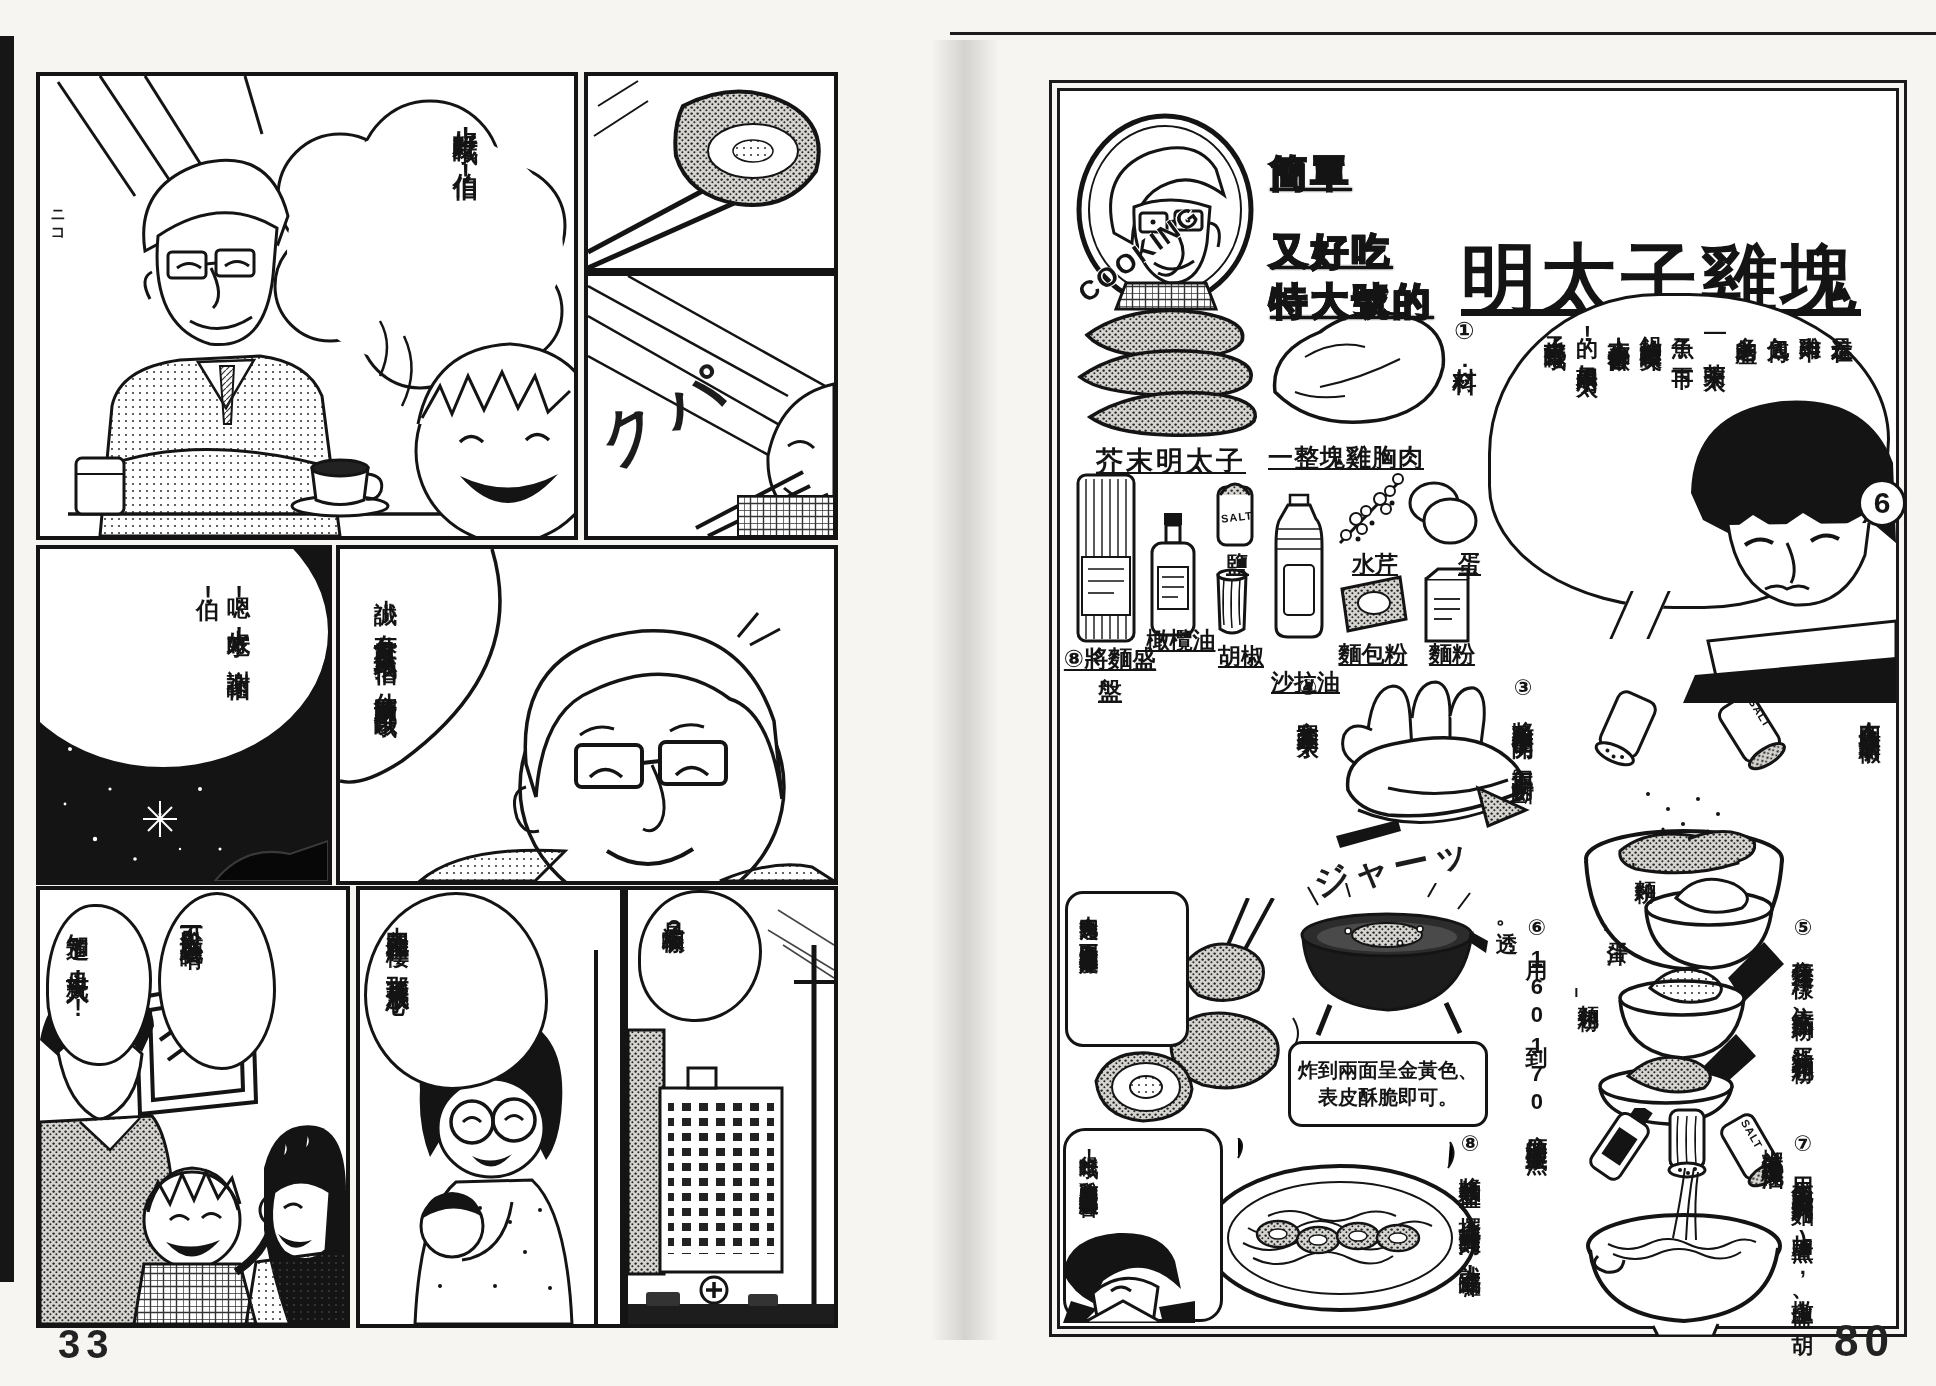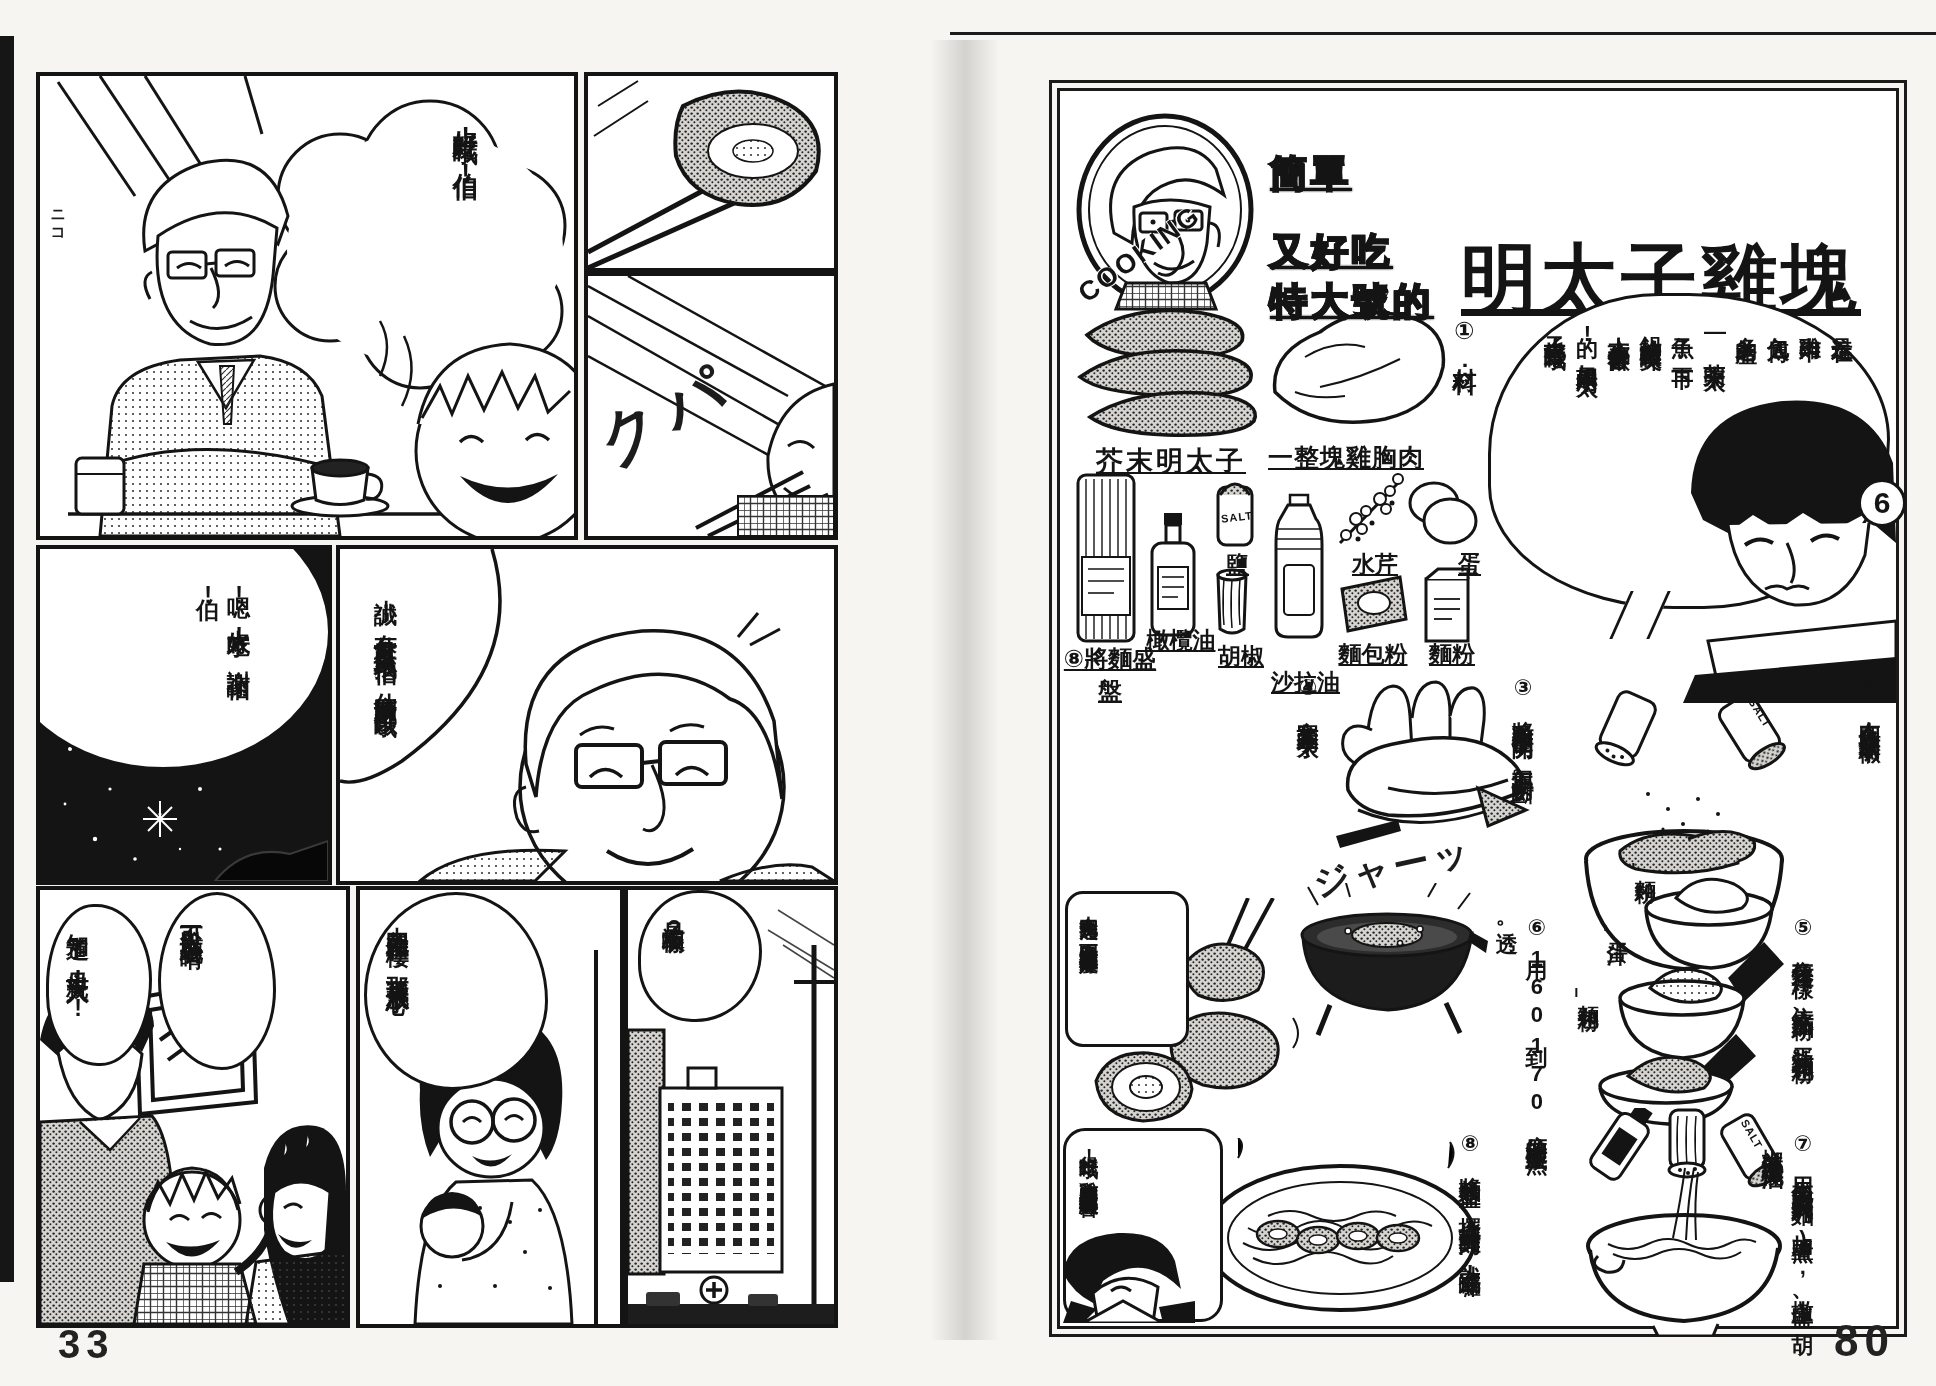--- a/index.html
+++ b/index.html
@@ -587,20 +587,23 @@
   </div>
   <div class="bub" style="left:5px;top:800px;width:118px;height:150px;border-radius:18px;"></div>
   <div class="btxt v" style="left:16px;top:810px;height:132px;font-size:19px;letter-spacing:1px;line-height:1.3;">肉完全熟透,而明太子還有點生的程度最好!</div>
   <div class="art" style="left:28px;top:950px;width:112px;height:88px;">
     <svg viewBox="0 0 112 88">
       <path d="M8,40 Q20,10 60,12 Q100,16 104,48 Q100,78 55,80 Q12,76 8,40Z" fill="url(#p-dense)" stroke="#141414" stroke-width="3"></path>
       <ellipse cx="58" cy="46" rx="34" ry="24" fill="#fff" stroke="#141414" stroke-width="2"></ellipse>
       <ellipse cx="58" cy="46" rx="16" ry="11" fill="url(#p-dots)" stroke="#141414" stroke-width="2"></ellipse>
     </svg>
   </div>
+  <div class="notebox" style="left:228px;top:950px;width:186px;height:72px;font-size:20px;line-height:1.35;padding:4px;">
+    <span>炸到兩面呈金黃色、表皮酥脆即可。</span>
+  </div>
 
   <div class="step v" style="left:698px;top:1040px;height:188px;font-size:22px;">⑦用充份的水煮義大利麵(加鹽煮),撒上鹽、胡椒並淋上橄欖油</div>
   <div class="art" style="left:518px;top:1017px;width:215px;height:228px;">
     <svg viewBox="0 0 215 228">
       <g transform="rotate(34 44 40)">
         <rect x="24" y="8" width="34" height="64" rx="8" fill="#fff" stroke="#141414" stroke-width="3"></rect>
         <rect x="32" y="-6" width="18" height="14" fill="#141414"></rect>
         <rect x="30" y="24" width="22" height="32" fill="#141414"></rect>
       </g>
       <rect x="92" y="2" width="34" height="58" rx="8" fill="#fff" stroke="#141414" stroke-width="3"></rect>

